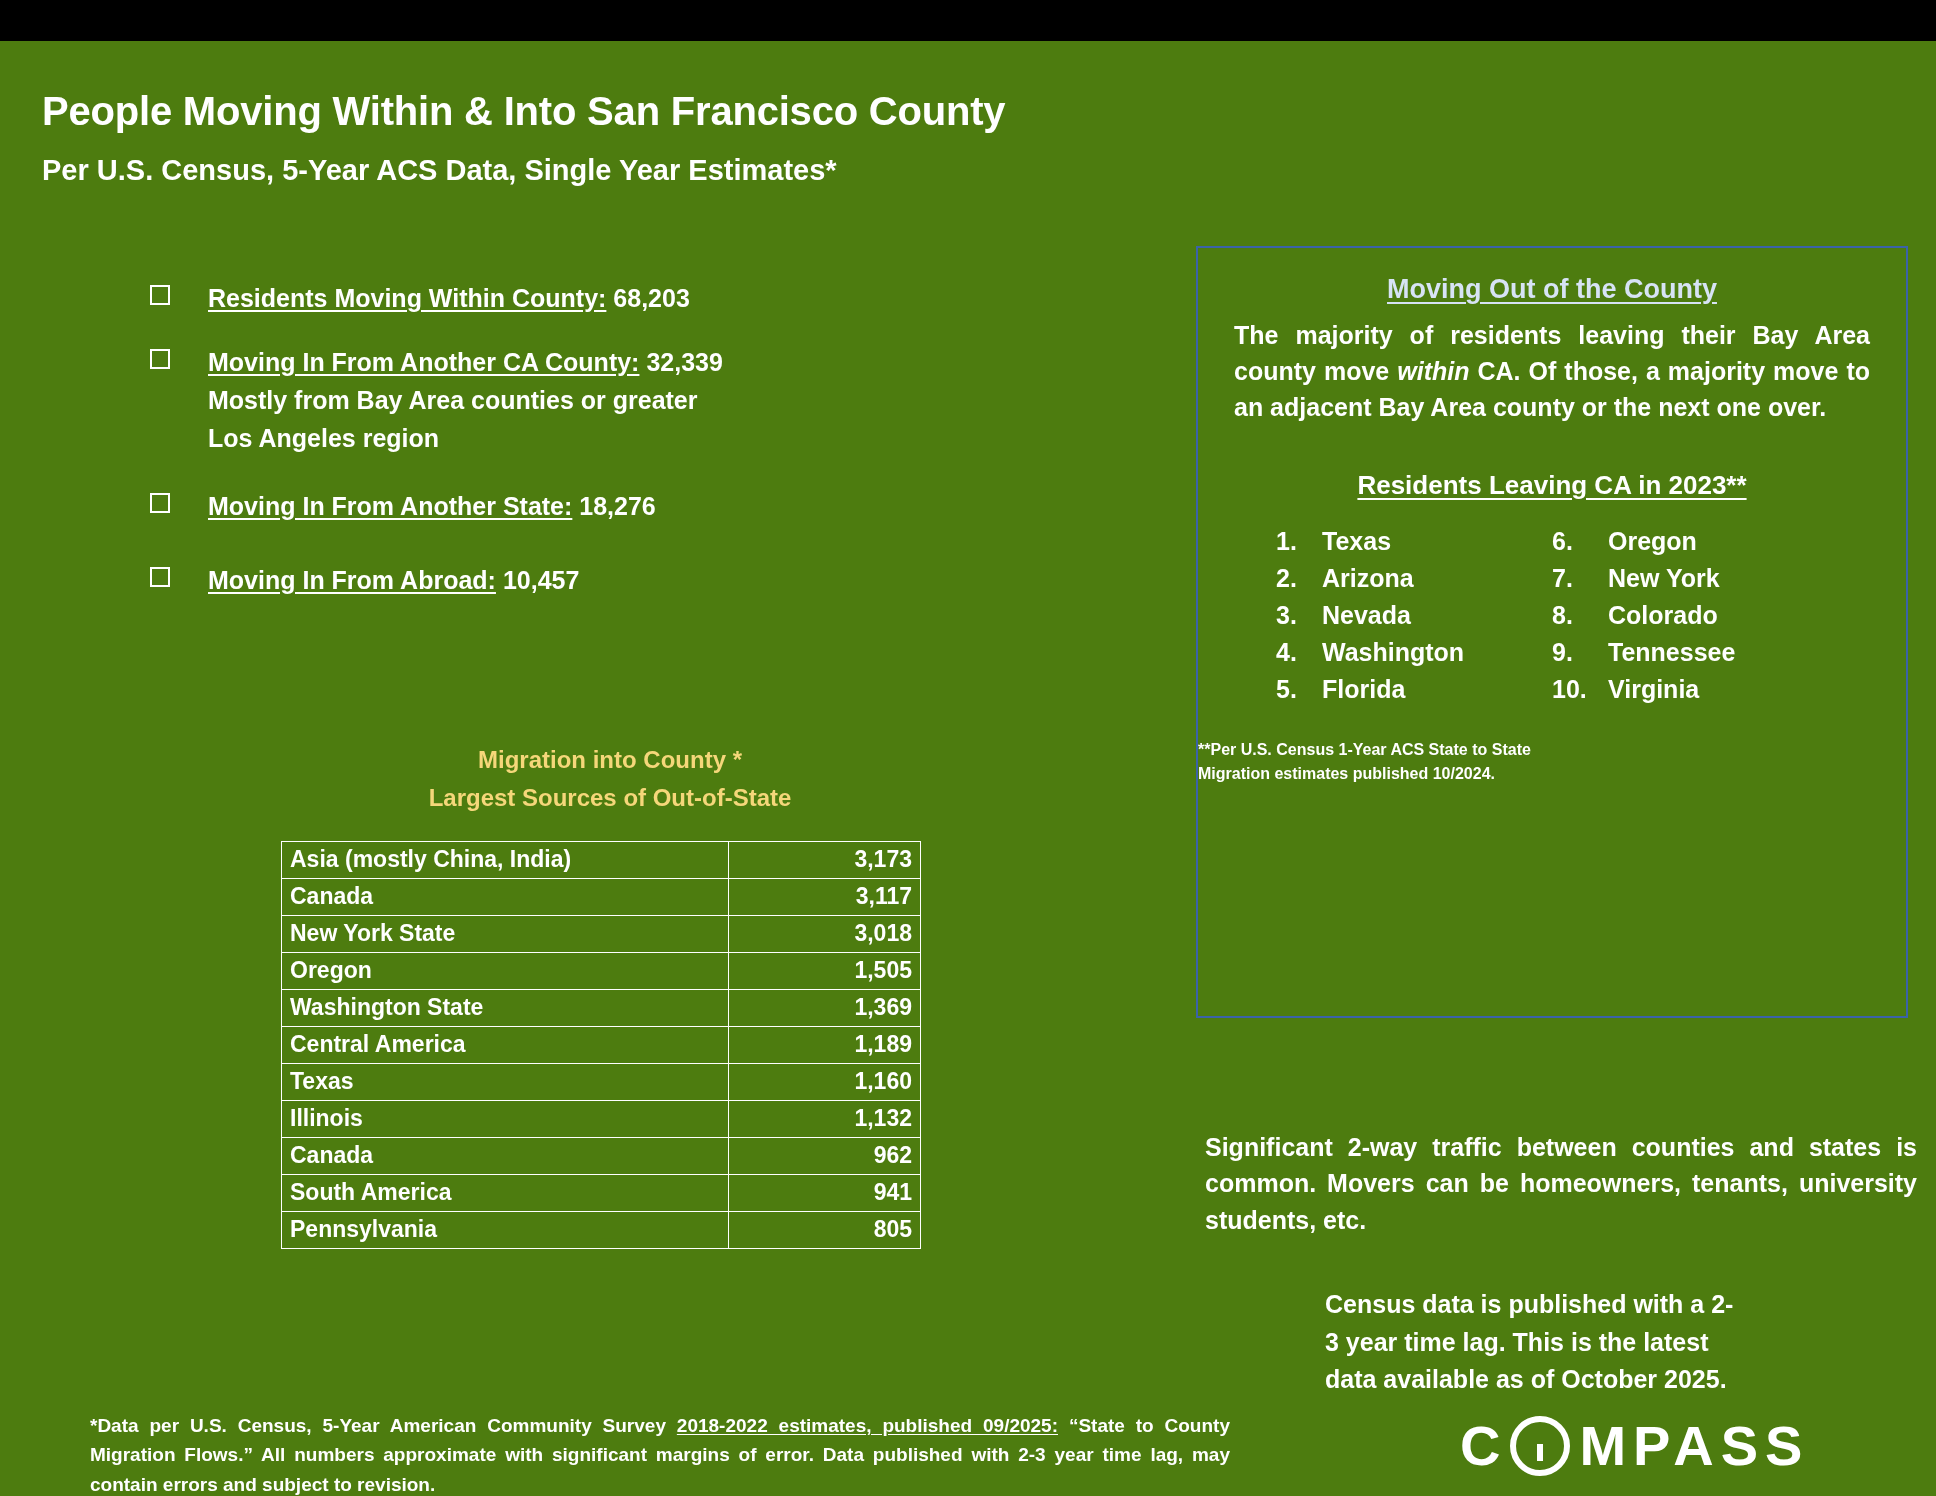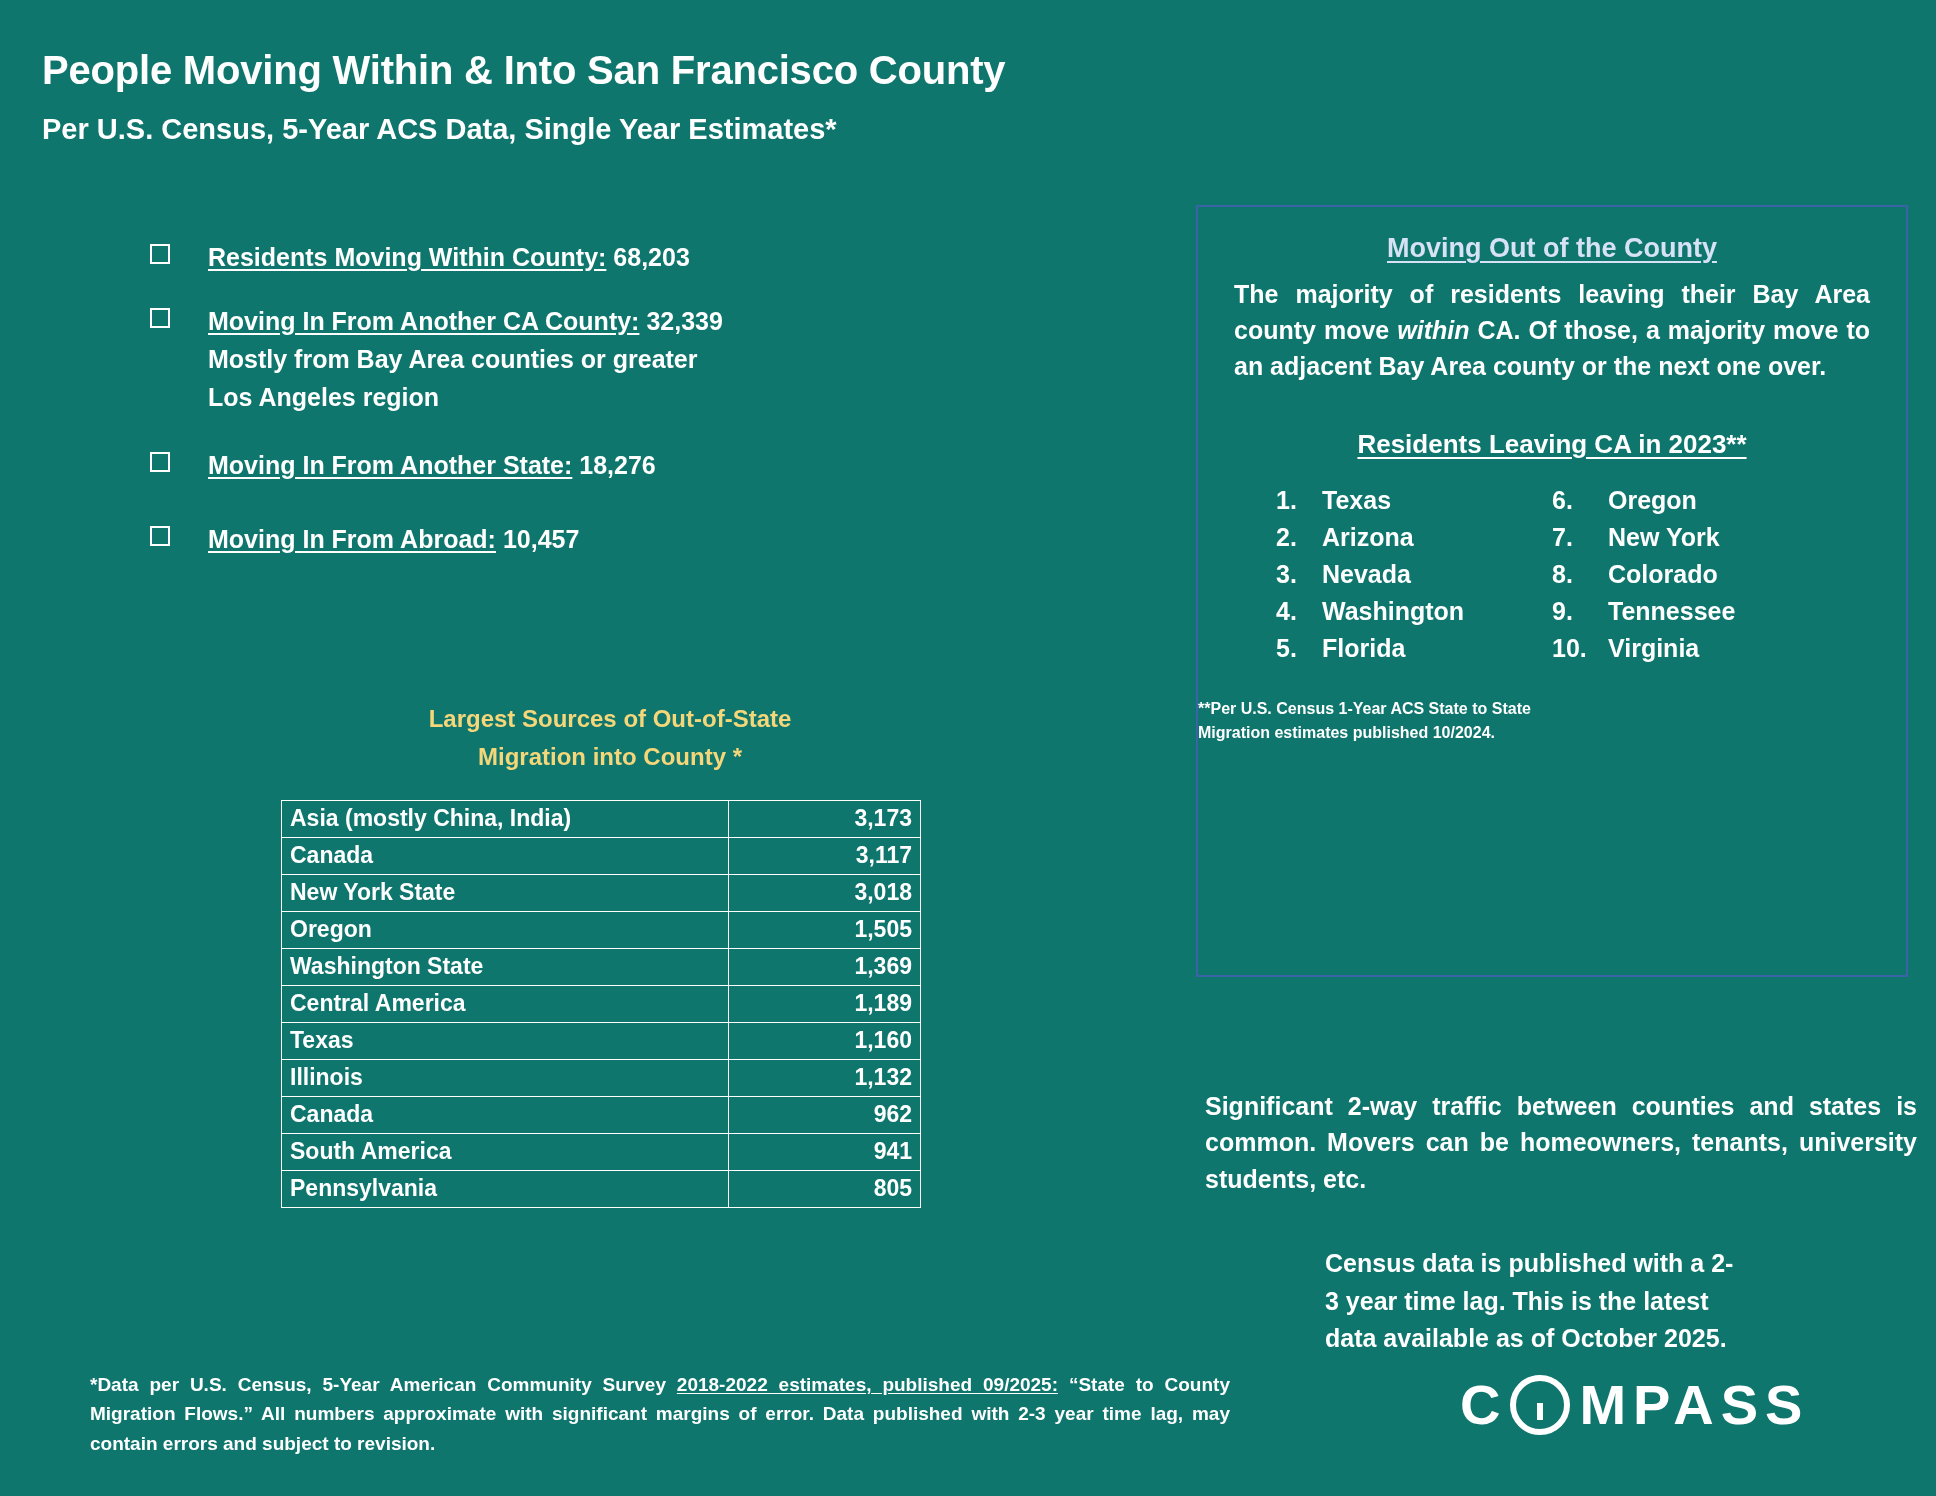--- a/index.html
+++ b/index.html
@@ -11,21 +11,22 @@
     width: 1936px;
     height: 1496px;
     position: relative;
     font-family: "Liberation Sans", sans-serif;
     color: #ffffff;
     overflow: hidden;
   }
   .slide {
     position: absolute;
     inset: 0;
-    background: #0f766e;
+    background: #4d7c0f;
+    margin-top: 41px;
   }
 
   
   .title {
     position: absolute;
     left: 42px;
     top: 48px;
     font-size: 40px;
     font-weight: bold;
     letter-spacing: -0.2px;
@@ -267,22 +268,22 @@
       <div class="bullet-box"></div>
       <div class="bullet-text">
         <span class="ul">Moving In From Abroad:</span>
         <span>10,457</span>
       </div>
     </div>
 
   </div>
 
   <div class="table-heading">
+    <div>Migration into County *</div>
     <div>Largest Sources of Out-of-State</div>
-    <div>Migration into County *</div>
   </div>
 
   <table class="sources">
     <tbody id="sources-body">
         <tr>
           <td class="name">Asia (mostly China, India)</td>
           <td class="val">3,173</td>
         </tr>
         <tr>
           <td class="name">Canada</td>

